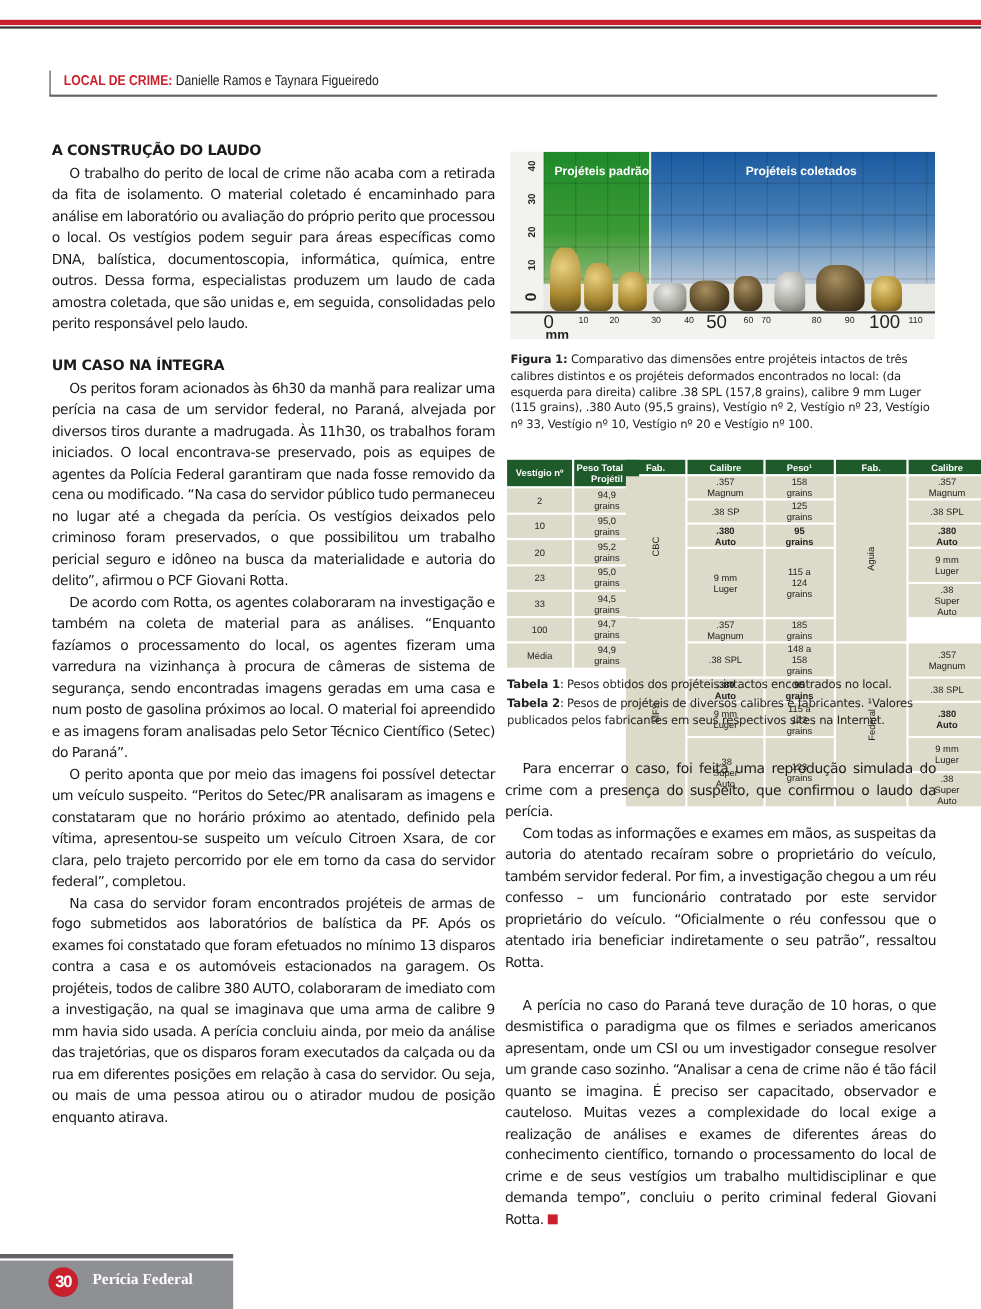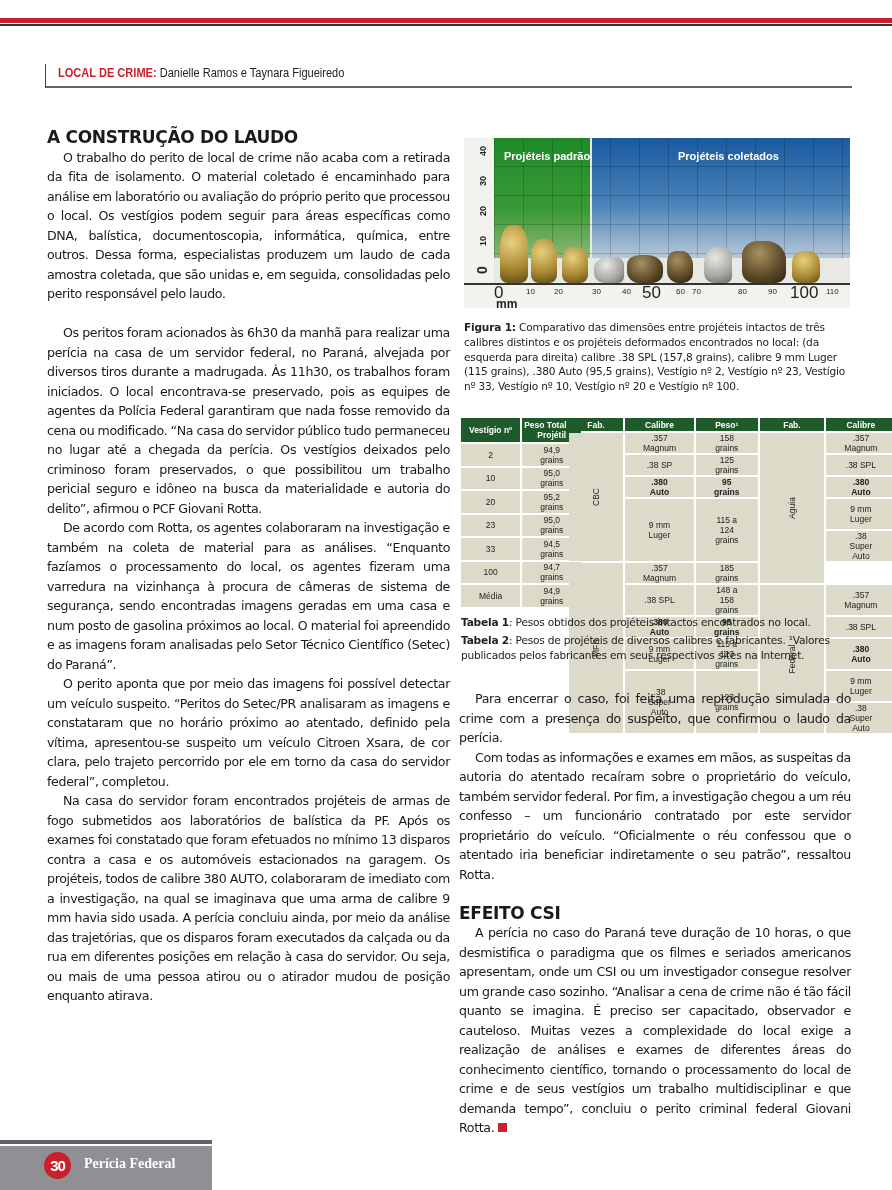--- a/index.html
+++ b/index.html
@@ -15,21 +15,21 @@
   
   .running-head { position: absolute; left: 45px; top: 64px; width: 807px; height: 24px; border-left: 1px solid #444; border-bottom: 2px solid #666; }
   .running-head .section { position: absolute; left: 12px; top: 1px; font-family: "Liberation Sans", sans-serif; font-size: 13px; font-weight: bold; color: #c8202c; transform: scaleX(0.85); transform-origin: left; white-space: nowrap; }
   .running-head .authors { font-weight: normal; color: #222; }
 
   
   .col { position: absolute; font-family: "DejaVu Sans", sans-serif; font-size: 12.6px; line-height: 19.5px; color: #1a1a1a; }
   .col-left { left: 47px; top: 128px; width: 403px; }
   .col-right-bottom { left: 459px; top: 689px; width: 392px; }
   .col p { text-align: justify; text-indent: 16px; letter-spacing: -0.35px; word-spacing: -0.5px; }
-  .col h2 { font-size: 17px; font-weight: bold; line-height: 19.5px; letter-spacing: -0.3px; }
+  .col h2 { font-size: 13px; font-weight: bold; line-height: 19.5px; letter-spacing: -0.3px; }
   .col .spacer { height: 19.5px; }
   .endmark { display: inline-block; width: 9px; height: 9px; background: #c8202c; margin-left: 4px; vertical-align: 0; }
 
   
   .figure { position: absolute; left: 464px; top: 138px; width: 386px; height: 170px; background: #e8e8e4; overflow: hidden; }
   .fig-green { position: absolute; left: 30px; top: 0; width: 96px; height: 120px; background: linear-gradient(180deg, #1f8a2a 0%, #3a9a35 60%, #8fb878 100%); }
   .fig-blue { position: absolute; left: 128px; top: 0; width: 258px; height: 120px; background: linear-gradient(180deg, #1a5aa0 0%, #4a82b8 55%, #b8c8d8 100%); }
   .fig-grid { position: absolute; left: 30px; top: 0; width: 356px; height: 120px;
     background-image: linear-gradient(90deg, rgba(0,0,0,0.18) 1px, transparent 1px), linear-gradient(0deg, rgba(0,0,0,0.18) 1px, transparent 1px);
     background-size: 29px 29px; }
@@ -88,20 +88,21 @@
 </div>
 
 <div class="running-head">
   <div class="section"><span>LOCAL DE CRIME:</span><span class="authors"> Danielle Ramos e Taynara Figueiredo</span></div>
 </div>
 
 <div class="col col-left">
   <h2>A CONSTRUÇÃO DO LAUDO</h2>
   <p>O trabalho do perito de local de crime não acaba com a retirada da fita de isolamento. O material coletado é encaminhado para análise em laboratório ou avaliação do próprio perito que processou o local. Os vestígios podem seguir para áreas específicas como DNA, balística, documentoscopia, informática, química, entre outros. Dessa forma, especialistas produzem um laudo de cada amostra coletada, que são unidas e, em seguida, consolidadas pelo perito responsável pelo laudo.</p>
   <div class="spacer"></div>
+  <h2>UM CASO NA ÍNTEGRA</h2>
   <p>Os peritos foram acionados às 6h30 da manhã para realizar uma perícia na casa de um servidor federal, no Paraná, alvejada por diversos tiros durante a madrugada. Às 11h30, os trabalhos foram iniciados. O local encontrava-se preservado, pois as equipes de agentes da Polícia Federal garantiram que nada fosse removido da cena ou modificado. “Na casa do servidor público tudo permaneceu no lugar até a chegada da perícia. Os vestígios deixados pelo criminoso foram preservados, o que possibilitou um trabalho pericial seguro e idôneo na busca da materialidade e autoria do delito”, afirmou o PCF Giovani Rotta.</p>
   <p>De acordo com Rotta, os agentes colaboraram na investigação e também na coleta de material para as análises. “Enquanto fazíamos o processamento do local, os agentes fizeram uma varredura na vizinhança à procura de câmeras de sistema de segurança, sendo encontradas imagens geradas em uma casa e num posto de gasolina próximos ao local. O material foi apreendido e as imagens foram analisadas pelo Setor Técnico Científico (Setec) do Paraná”.</p>
   <p>O perito aponta que por meio das imagens foi possível detectar um veículo suspeito. “Peritos do Setec/PR analisaram as imagens e constataram que no horário próximo ao atentado, definido pela vítima, apresentou-se suspeito um veículo Citroen Xsara, de cor clara, pelo trajeto percorrido por ele em torno da casa do servidor federal”, completou.</p>
   <p>Na casa do servidor foram encontrados projéteis de armas de fogo submetidos aos  laboratórios de balística da PF. Após os exames foi constatado que foram efetuados no mínimo 13 disparos contra a casa e os automóveis estacionados na garagem. Os projéteis, todos de calibre 380 AUTO, colaboraram de imediato com a investigação, na qual se imaginava que uma arma de calibre 9 mm havia sido usada. A perícia concluiu ainda, por meio da análise das trajetórias, que os disparos foram executados da calçada ou da rua em diferentes posições em relação à casa do servidor. Ou seja, ou mais de uma pessoa atirou ou o atirador mudou de posição enquanto atirava.</p>
 </div>
 
 <div class="figure">
   <div class="fig-green"></div>
   <div class="fig-blue"></div>
   <div class="fig-grid"></div>
@@ -257,20 +258,19 @@
 </tbody>
   </table>
 
 <div class="tablecap t1"><b>Tabela 1</b><span>: Pesos obtidos dos projéteis intactos encontrados no local.</span></div>
 <div class="tablecap t2"><b>Tabela 2</b><span>: Pesos de projéteis de diversos calibres e fabricantes. ¹Valores publicados pelos fabricantes em seus respectivos sites na Internet.</span></div>
 
 <div class="col col-right-bottom">
   <p>Para encerrar o caso, foi feita uma reprodução simulada do crime com a presença do suspeito, que confirmou o laudo da perícia.</p>
   <p>Com todas as informações e exames em mãos, as suspeitas da autoria do atentado recaíram sobre o proprietário do veículo, também servidor federal. Por fim, a investigação chegou a um réu confesso – um funcionário contratado por este servidor proprietário do veículo. “Oficialmente o réu confessou que o atentado iria beneficiar indiretamente o seu patrão”, ressaltou Rotta.</p>
   <div class="spacer"></div>
-  <h2>EFEITO CSI</h2>
   <p><span>A perícia no caso do Paraná teve duração de 10 horas, o que desmistifica o paradigma que os filmes e seriados americanos apresentam, onde um CSI ou um investigador consegue resolver um grande caso sozinho. “Analisar a cena de crime não é tão fácil quanto se imagina. É preciso ser capacitado, observador e cauteloso. Muitas vezes a complexidade do local exige a realização de análises e exames de diferentes áreas do conhecimento científico, tornando o processamento do local de crime e de seus vestígios um trabalho multidisciplinar e que demanda tempo”, concluiu o perito criminal federal Giovani Rotta.</span><span class="endmark"></span></p>
 </div>
 
 <div class="footer-rule"></div>
 <div class="footer-bar"></div>
 <div class="page-num">30</div>
 <div class="pub-name">Perícia Federal</div>
 
 </body></html>

